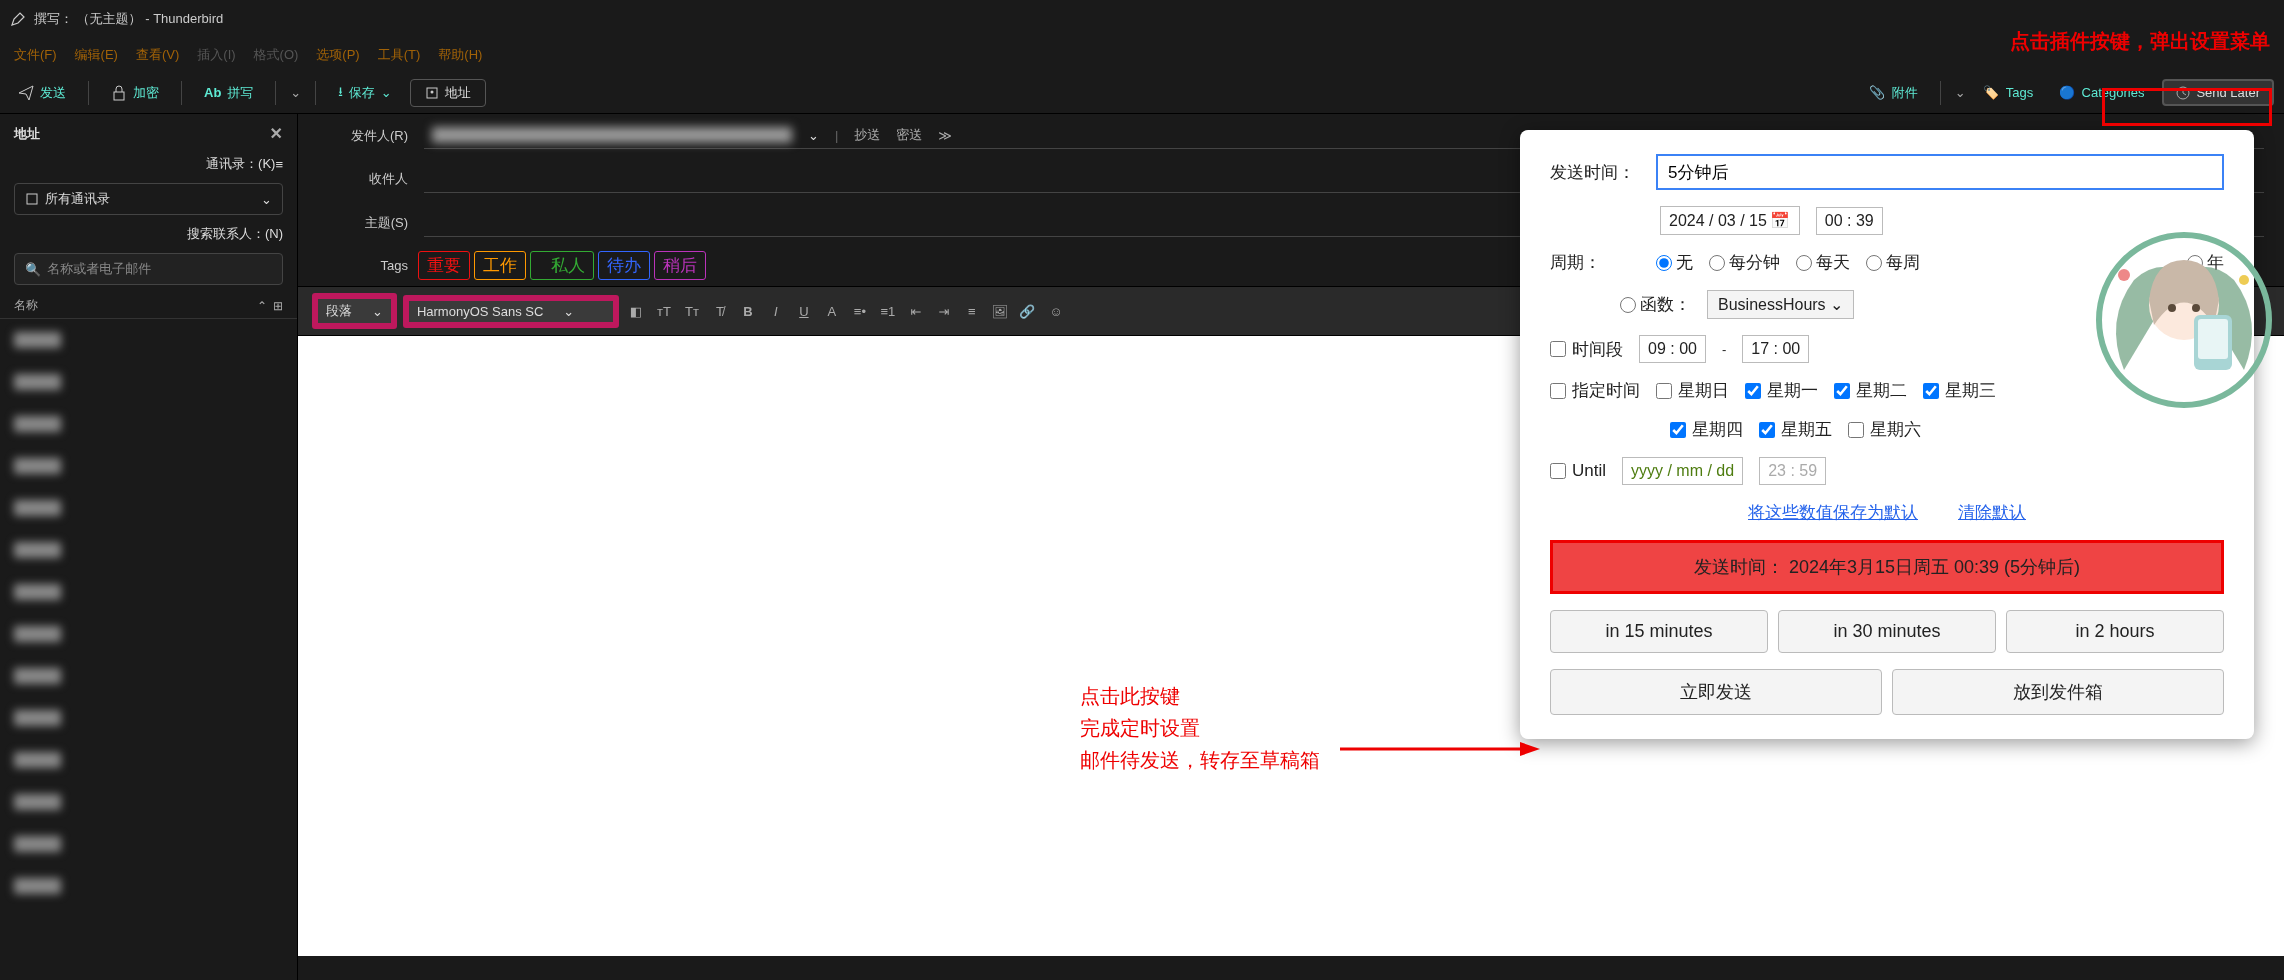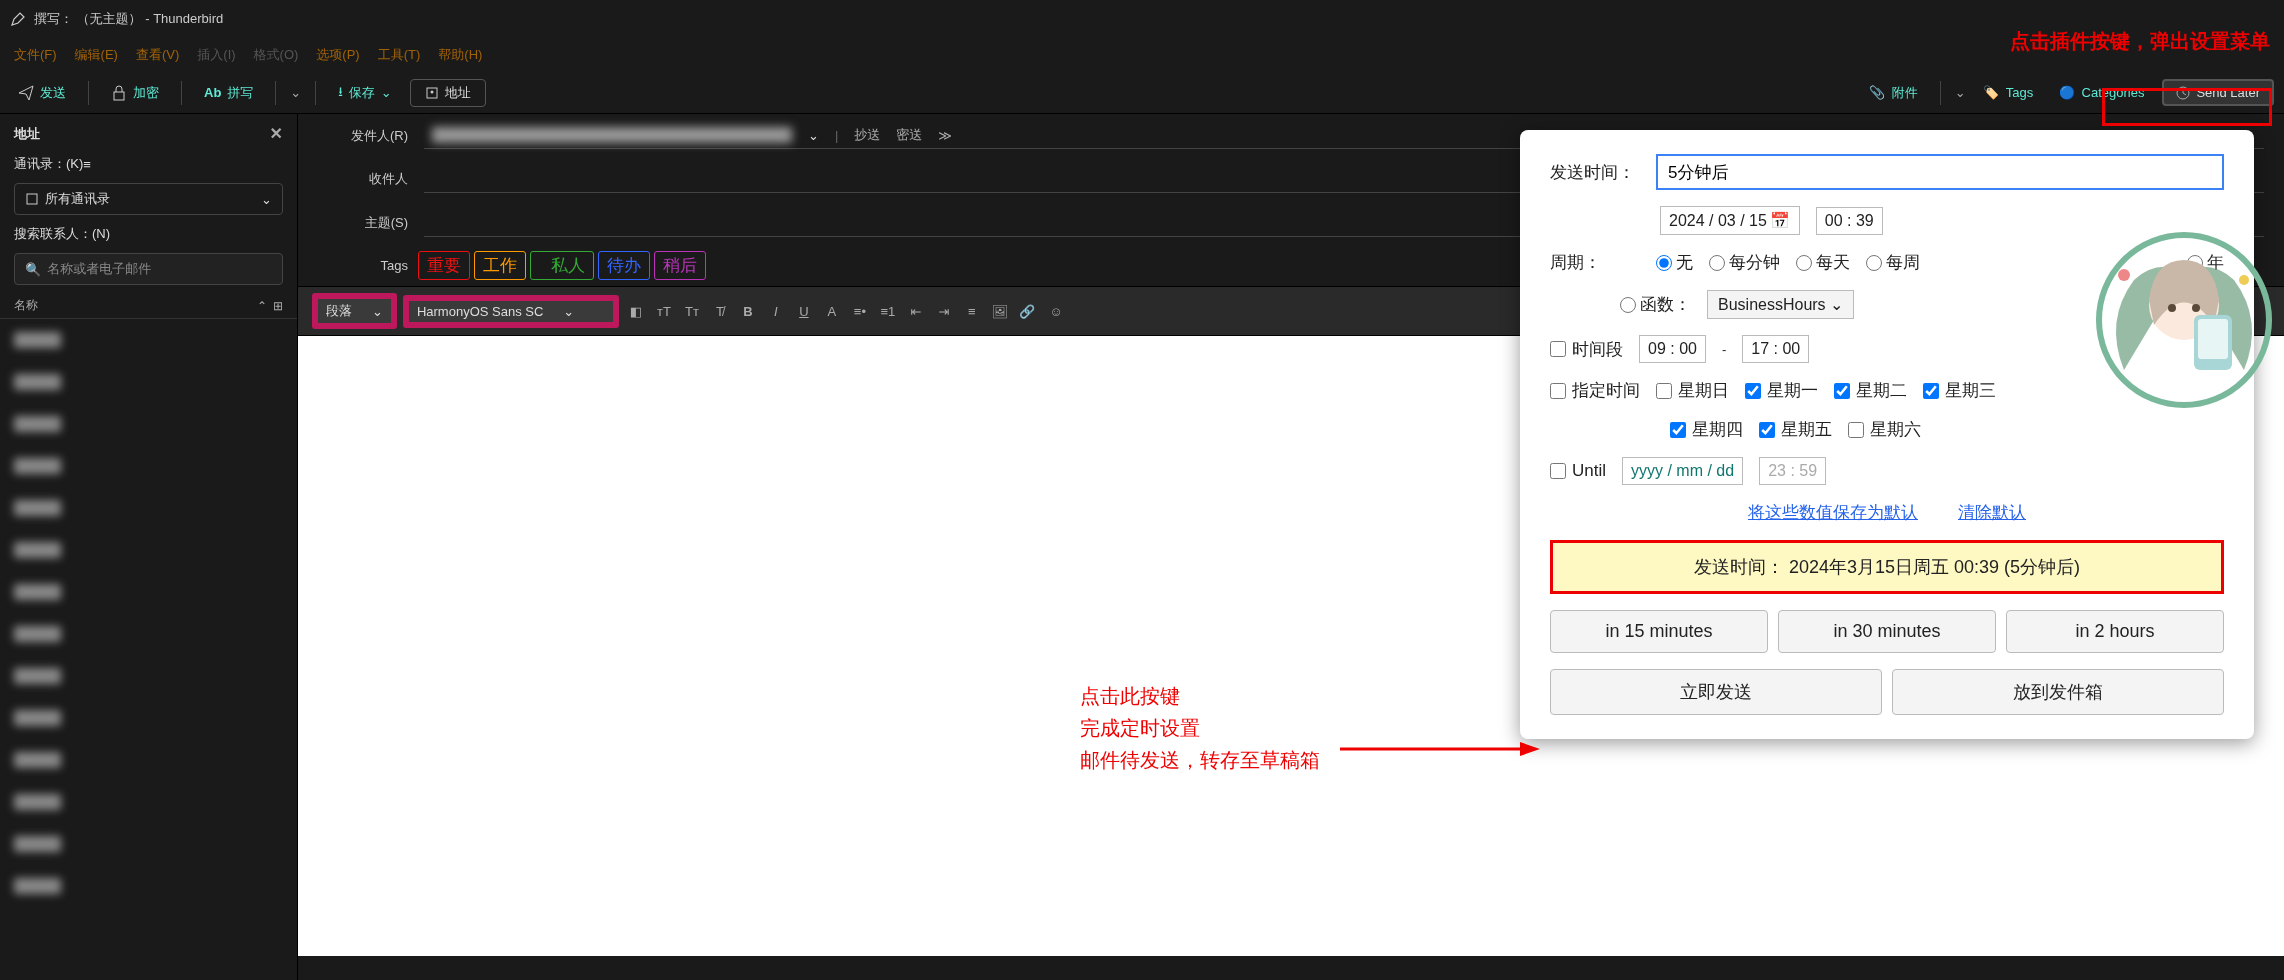--- a/index.html
+++ b/index.html
@@ -19,21 +19,21 @@
 .tb-chev { color: #aaa; }
 .tb-address { border: 1px solid #555; border-radius: 4px; padding: 4px 14px; color: #ddd; cursor: pointer; display: flex; gap: 6px; align-items: center; }
 .tb-right { margin-left: auto; display: flex; align-items: center; gap: 10px; }
 .send-later-btn { border: 2px solid #555; border-radius: 4px; padding: 4px 12px; color: #ddd; background: #333; display: flex; gap: 6px; align-items: center; }
 
 .main { display: flex; height: calc(100% - 114px); }
 
 .sidebar { width: 298px; background: #1a1a1a; border-right: 1px solid #000; display: flex; flex-direction: column; }
 .side-header { display: flex; align-items: center; justify-content: space-between; padding: 10px 14px 6px; font-weight: bold; }
 .side-close { font-size: 16px; color: #aaa; cursor: pointer; }
-.side-row { padding: 6px 14px; display: flex; align-items: center; justify-content: flex-start; }
+.side-row { padding: 6px 14px; display: flex; align-items: center; justify-content: flex-end; margin-left: 24px; }
 .side-select { margin: 4px 14px; border: 1px solid #444; border-radius: 4px; padding: 6px 10px; display: flex; align-items: center; justify-content: space-between; }
 .side-search { margin: 4px 14px; border: 1px solid #444; border-radius: 4px; padding: 6px 10px; display: flex; align-items: center; gap: 6px; color: #888; background: #222; }
 .side-cols { display: flex; align-items: center; justify-content: space-between; padding: 8px 14px 4px; color: #aaa; font-size: 12px; border-bottom: 1px solid #333; }
 .side-cols .coltog { display: flex; gap: 6px; }
 .contact-list { flex: 1; overflow: auto; }
 .contact { height: 42px; padding: 0 14px; display: flex; align-items: center; }
 .contact .blur { filter: blur(4px); background: #888; color: #888; border-radius: 2px; padding: 0 6px; font-size: 14px; }
 
 .compose { flex: 1; background: #1a1a1a; position: relative; }
 .hdr-row { display: flex; align-items: center; padding: 8px 20px; gap: 16px; }
@@ -56,21 +56,21 @@
 .pop-row { display: flex; align-items: center; gap: 16px; margin-bottom: 16px; flex-wrap: wrap; }
 .pop-label { font-size: 17px; min-width: 90px; }
 .pop-input { border: 2px solid #3b82f6; padding: 6px 10px; font-size: 17px; flex: 1; }
 .pop-date { border: 1px solid #bbb; padding: 4px 8px; font-size: 16px; display: flex; gap: 4px; align-items: center; }
 .pop-radio { display: flex; align-items: center; gap: 4px; font-size: 17px; }
 .pop-radio input { width: 16px; height: 16px; }
 .pop-check { display: flex; align-items: center; gap: 6px; font-size: 17px; }
 .pop-check input { width: 16px; height: 16px; }
 .pop-sel { border: 1px solid #bbb; padding: 4px 10px; font-size: 16px; background: #f4f4f4; }
 .pop-link { color: #2563eb; text-decoration: underline; font-size: 17px; cursor: pointer; }
-.pop-mainbtn { border: 3px solid #e00; background: #fef9c3; padding: 12px 20px; font-size: 18px; width: 100%; text-align: center; cursor: pointer; }
+.pop-mainbtn { border: 3px solid #e00; background: #ef4444; padding: 12px 20px; font-size: 18px; width: 100%; text-align: center; cursor: pointer; }
 .pop-btn { border: 1px solid #bbb; background: #f4f4f4; padding: 10px 14px; font-size: 18px; flex: 1; text-align: center; cursor: pointer; border-radius: 4px; }
 .pop-btnrow { display: flex; gap: 10px; margin-top: 16px; justify-content: flex-end; }
 
 .anno-top { position: absolute; top: 28px; right: 14px; color: #e00; font-size: 20px; font-weight: bold; z-index: 200; }
 .anno-box1 { position: absolute; top: 88px; right: 12px; width: 170px; height: 38px; border: 3px solid #e00; z-index: 200; pointer-events: none; }
 .anno-mid { position: absolute; top: 680px; left: 1080px; color: #e00; font-size: 20px; line-height: 1.6; z-index: 200; }
 .anno-arrow { position: absolute; top: 734px; left: 1340px; z-index: 200; }
 
 .avatar { position: absolute; top: 230px; right: 10px; width: 180px; height: 180px; z-index: 150; }
 
@@ -390,21 +390,21 @@
     <label class="pop-check">
         <input type="checkbox" style="">
         <span>星期六</span>
       </label>
   </div>
   <div class="pop-row">
     <label class="pop-check">
         <input type="checkbox" style="">
         <span>Until</span>
       </label>
-    <span class="pop-date" style="color:#0f766e">yyyy / mm / dd</span>
+    <span class="pop-date" style="color:#4d7c0f">yyyy / mm / dd</span>
     <span class="pop-date" style="color:#aaa">23 : 59</span>
   </div>
   <div class="pop-row" style="justify-content:center;gap:40px">
     <span class="pop-link">将这些数值保存为默认</span>
     <span class="pop-link">清除默认</span>
   </div>
   <div class="pop-mainbtn">发送时间：  2024年3月15日周五 00:39 (5分钟后)</div>
   <div class="pop-btnrow">
     <div class="pop-btn">in 15 minutes</div>
     <div class="pop-btn">in 30 minutes</div>

